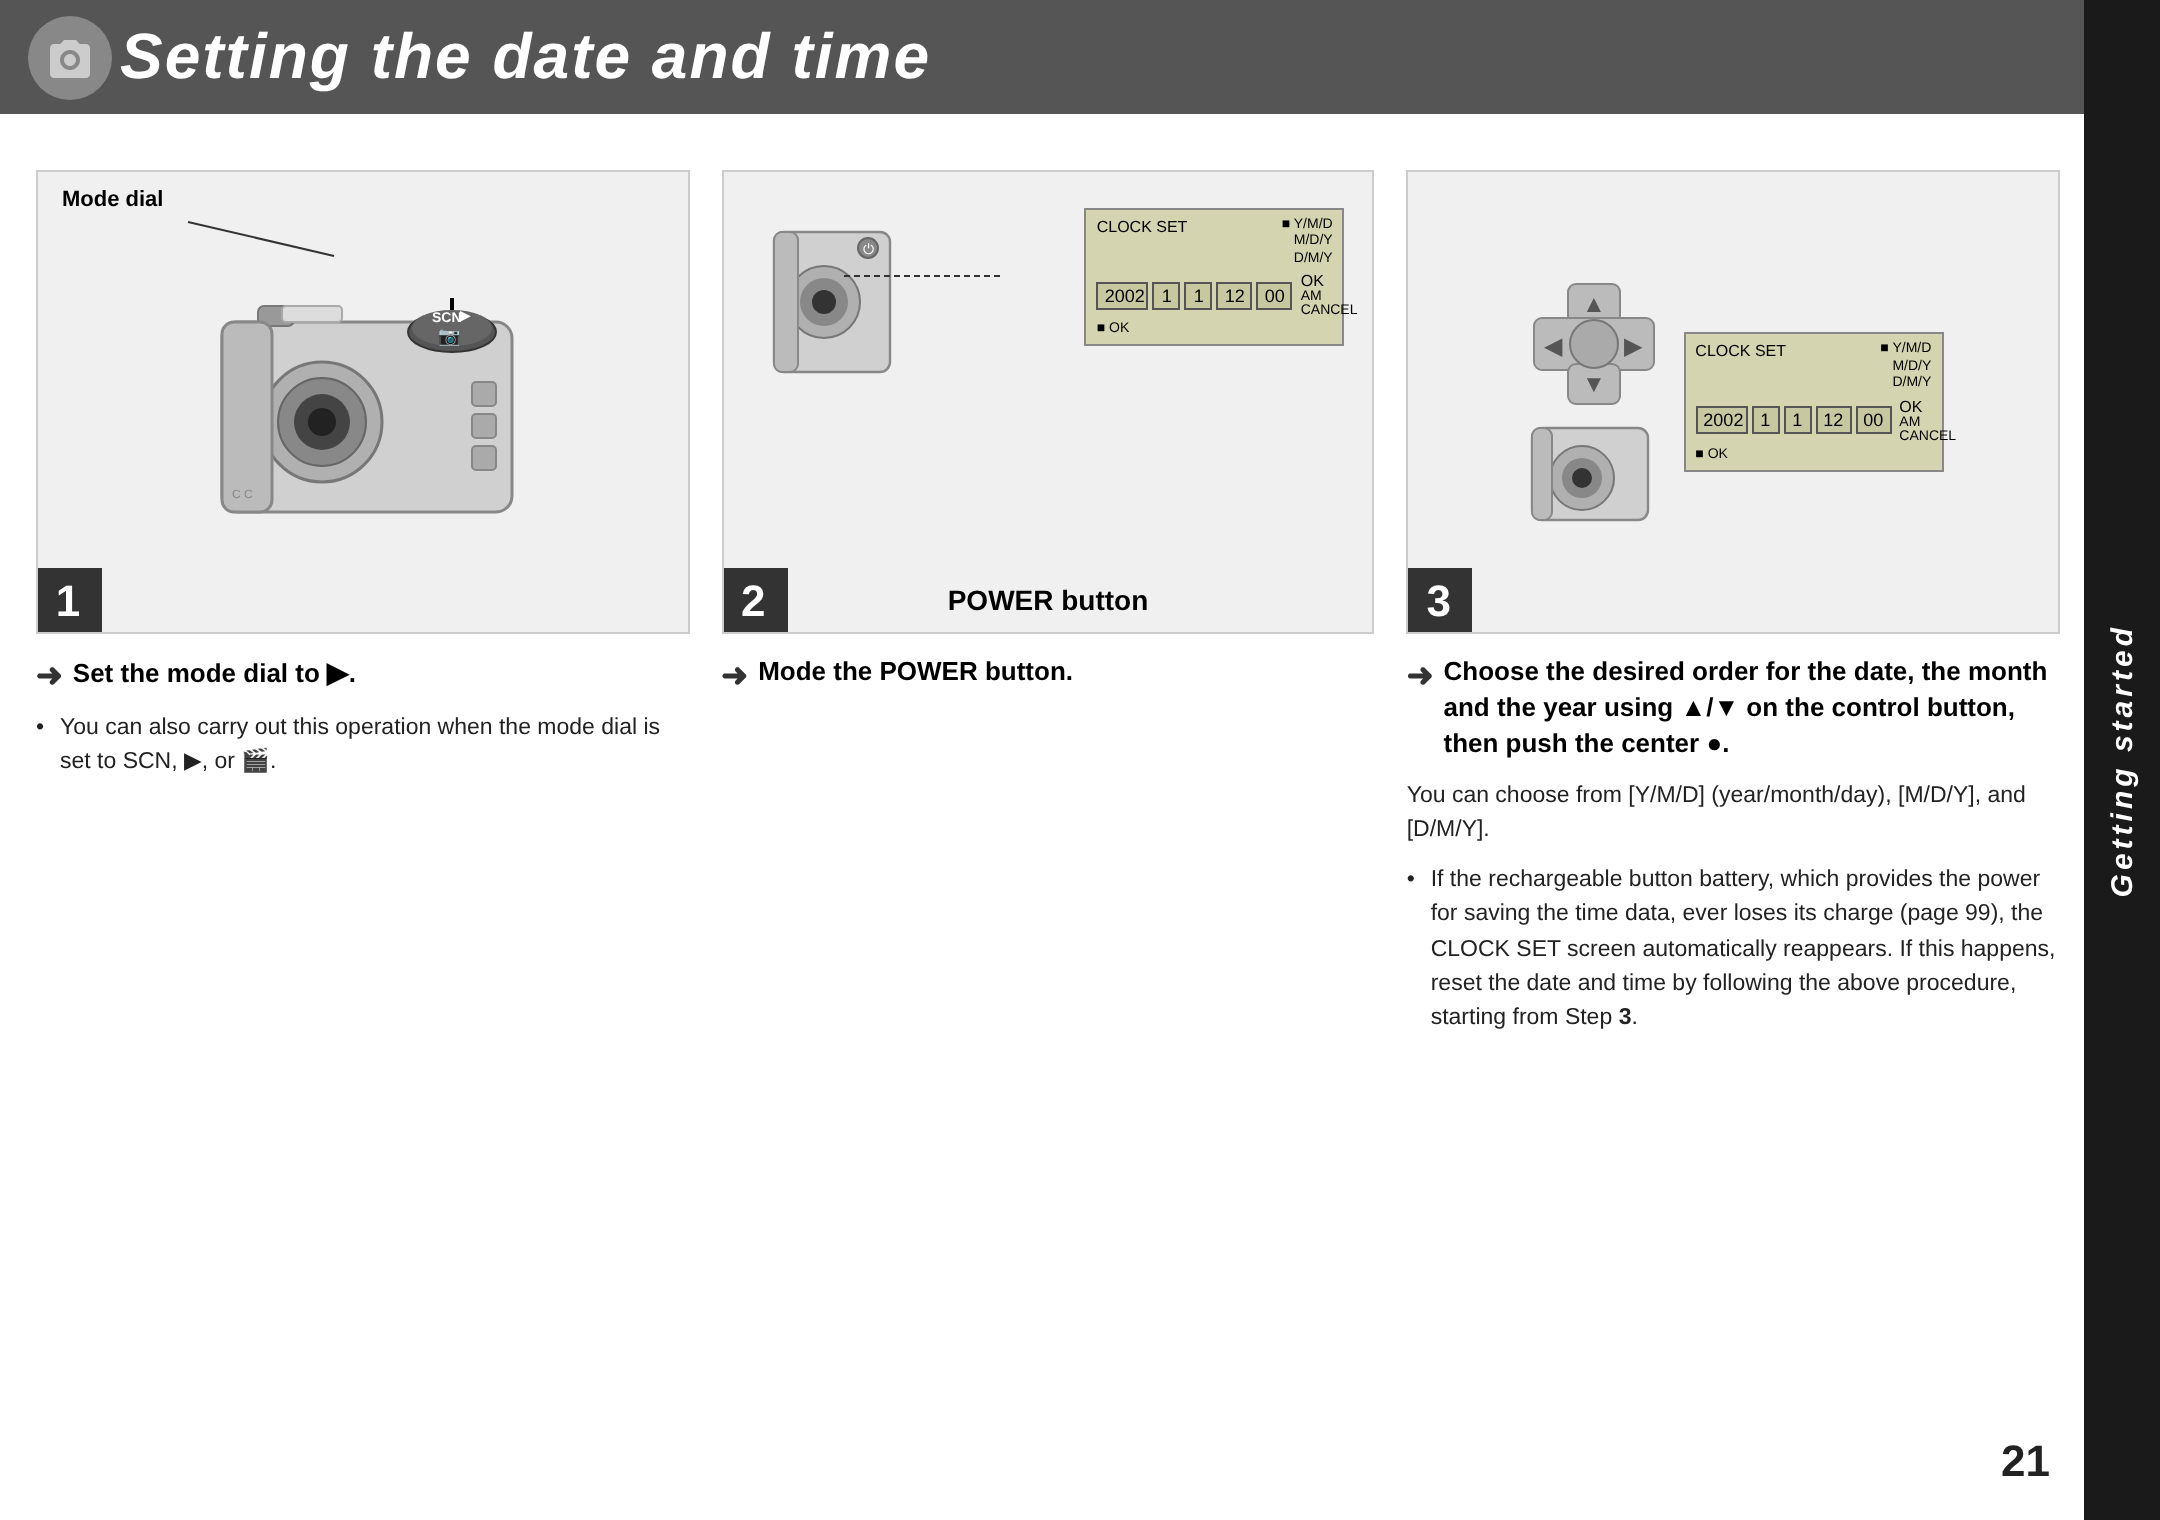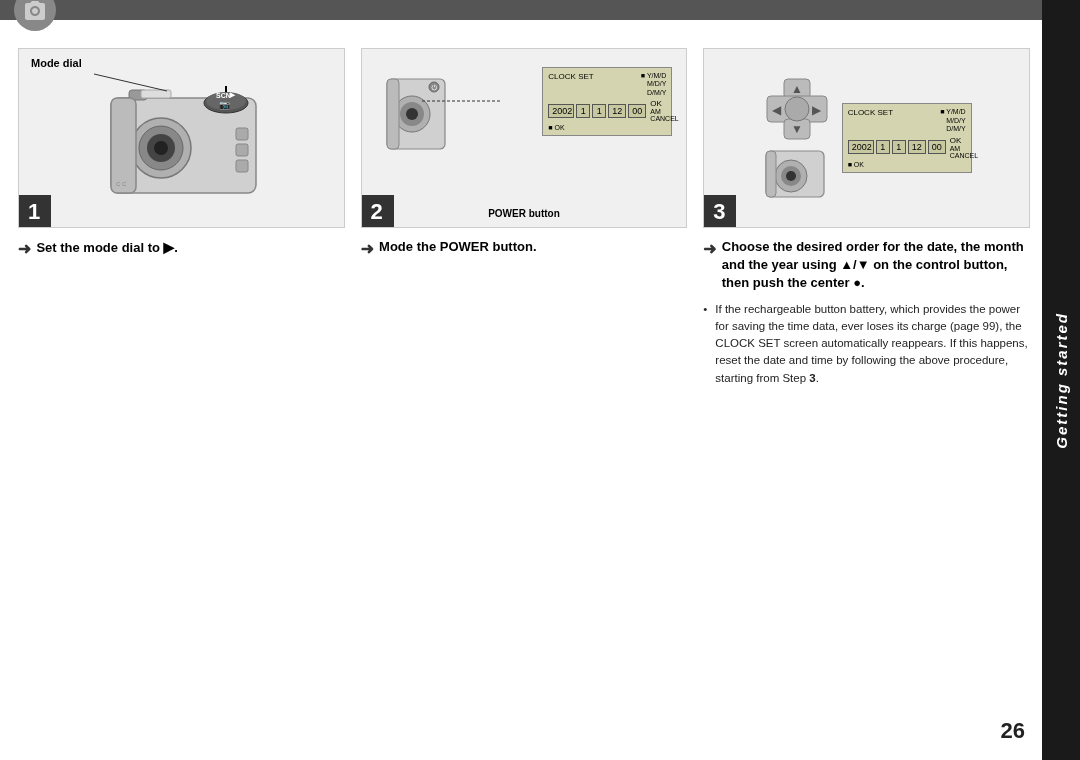--- a/index.html
+++ b/index.html
@@ -81,21 +81,21 @@
       flex: 1;
       display: flex;
       flex-direction: column;
     }
 
     
     .step-image {
       border: 1px solid #ccc;
       background: #f0f0f0;
       position: relative;
-      height: 180px;
+      height: 232px;
       overflow: hidden;
       display: flex;
       align-items: center;
       justify-content: center;
     }
 
     
     .step-number {
       position: absolute;
       bottom: -2px;
@@ -172,20 +172,21 @@
   </style>
 </head>
 <body>
 
 <div class="header">
   <div class="header-icon">
     <svg viewBox="0 0 24 24">
       <path d="M9 3L7.17 5H4C2.9 5 2 5.9 2 7v13c0 1.1.9 2 2 2h16c1.1 0 2-.9 2-2V7c0-1.1-.9-2-2-2h-3.17L15 3H9zm3 15c-2.76 0-5-2.24-5-5s2.24-5 5-5 5 2.24 5 5-2.24 5-5 5zm0-8c-1.65 0-3 1.35-3 3s1.35 3 3 3 3-1.35 3-3-1.35-3-3-3z"></path>
     </svg>
   </div>
+  <h1 class="header-title">Setting the date and time</h1>
 </div>
 
 <div class="sidebar">
   <div class="sidebar-text">
     <span>Getting</span>&nbsp;<span>started</span>
   </div>
 </div>
 
 <div class="main">
   <div class="steps-row">
@@ -230,20 +231,21 @@
         <svg style="position:absolute;top:0;left:0;width:100%;height:100%;pointer-events:none;">
           <line x1="75" y1="25" x2="148" y2="42" stroke="#333" stroke-width="1"></line>
         </svg>
         <div class="step-number">1</div>
       </div>
       <div class="step-instruction">
         <span class="arrow">➜</span>
         <span class="step-instruction-text">Set the mode dial to <span style="font-size:14px;">▶</span>.</span>
       </div>
       <div class="step-body">
+        <div class="bullet">You can also carry out this operation when the mode dial is set to SCN, ▶, or 🎬.</div>
       </div>
     </div>
 
     <div class="step">
       <div class="step-image" style="flex-direction:column; padding-bottom:24px;">
 
         <div style="display:flex; align-items:center; justify-content:center; width:100%; height:100%; position:relative;">
 
           <svg width="70" height="90" viewBox="0 0 70 90" style="position:absolute; left:20px; top:20px;">
             <rect x="5" y="10" width="58" height="70" rx="5" fill="#d0d0d0" stroke="#888" stroke-width="1.2"></rect>
@@ -278,21 +280,21 @@
               </div>
             </div>
             <div style="font-size:7px; margin-top:2px;">■ OK</div>
           </div>
 
           <svg style="position:absolute;top:0;left:0;width:100%;height:100%;pointer-events:none;">
             <line x1="60" y1="52" x2="140" y2="52" stroke="#333" stroke-width="1" stroke-dasharray="3,2"></line>
           </svg>
         </div>
 
-        <div style="position:absolute; bottom:8px; left:50%; transform:translateX(-50%); font-size:10px; font-weight:bold; white-space:nowrap;">POWER button</div>
+        <div style="position:absolute; bottom:8px; left:50%; transform:translateX(-50%); font-size:14px; font-weight:bold; white-space:nowrap;">POWER button</div>
         <div class="step-number">2</div>
       </div>
       <div class="step-instruction">
         <span class="arrow">➜</span>
         <span class="step-instruction-text">Mode the POWER button.</span>
       </div>
     </div>
 
     <div class="step">
       <div class="step-image" style="padding:8px;">
@@ -346,20 +348,21 @@
             <div style="font-size:7px; margin-top:2px;">■ OK</div>
           </div>
         </div>
         <div class="step-number">3</div>
       </div>
       <div class="step-instruction">
         <span class="arrow">➜</span>
         <span class="step-instruction-text">Choose the desired order for the date, the month and the year using ▲/▼ on the control button, then push the center <strong>●</strong>.</span>
       </div>
       <div class="step-body">
+        <p style="margin-bottom:8px;">You can choose from [Y/M/D] (year/month/day), [M/D/Y], and [D/M/Y].</p>
         <div class="bullet">If the rechargeable button battery, which provides the power for saving the time data, ever loses its charge (page 99), the CLOCK SET screen automatically reappears. If this happens, reset the date and time by following the above procedure, starting from Step <strong>3</strong>.</div>
       </div>
     </div>
 
   </div>
 </div>
 
-<div class="page-number">26</div>
+<div class="page-number">21</div>
 
 </body></html>

